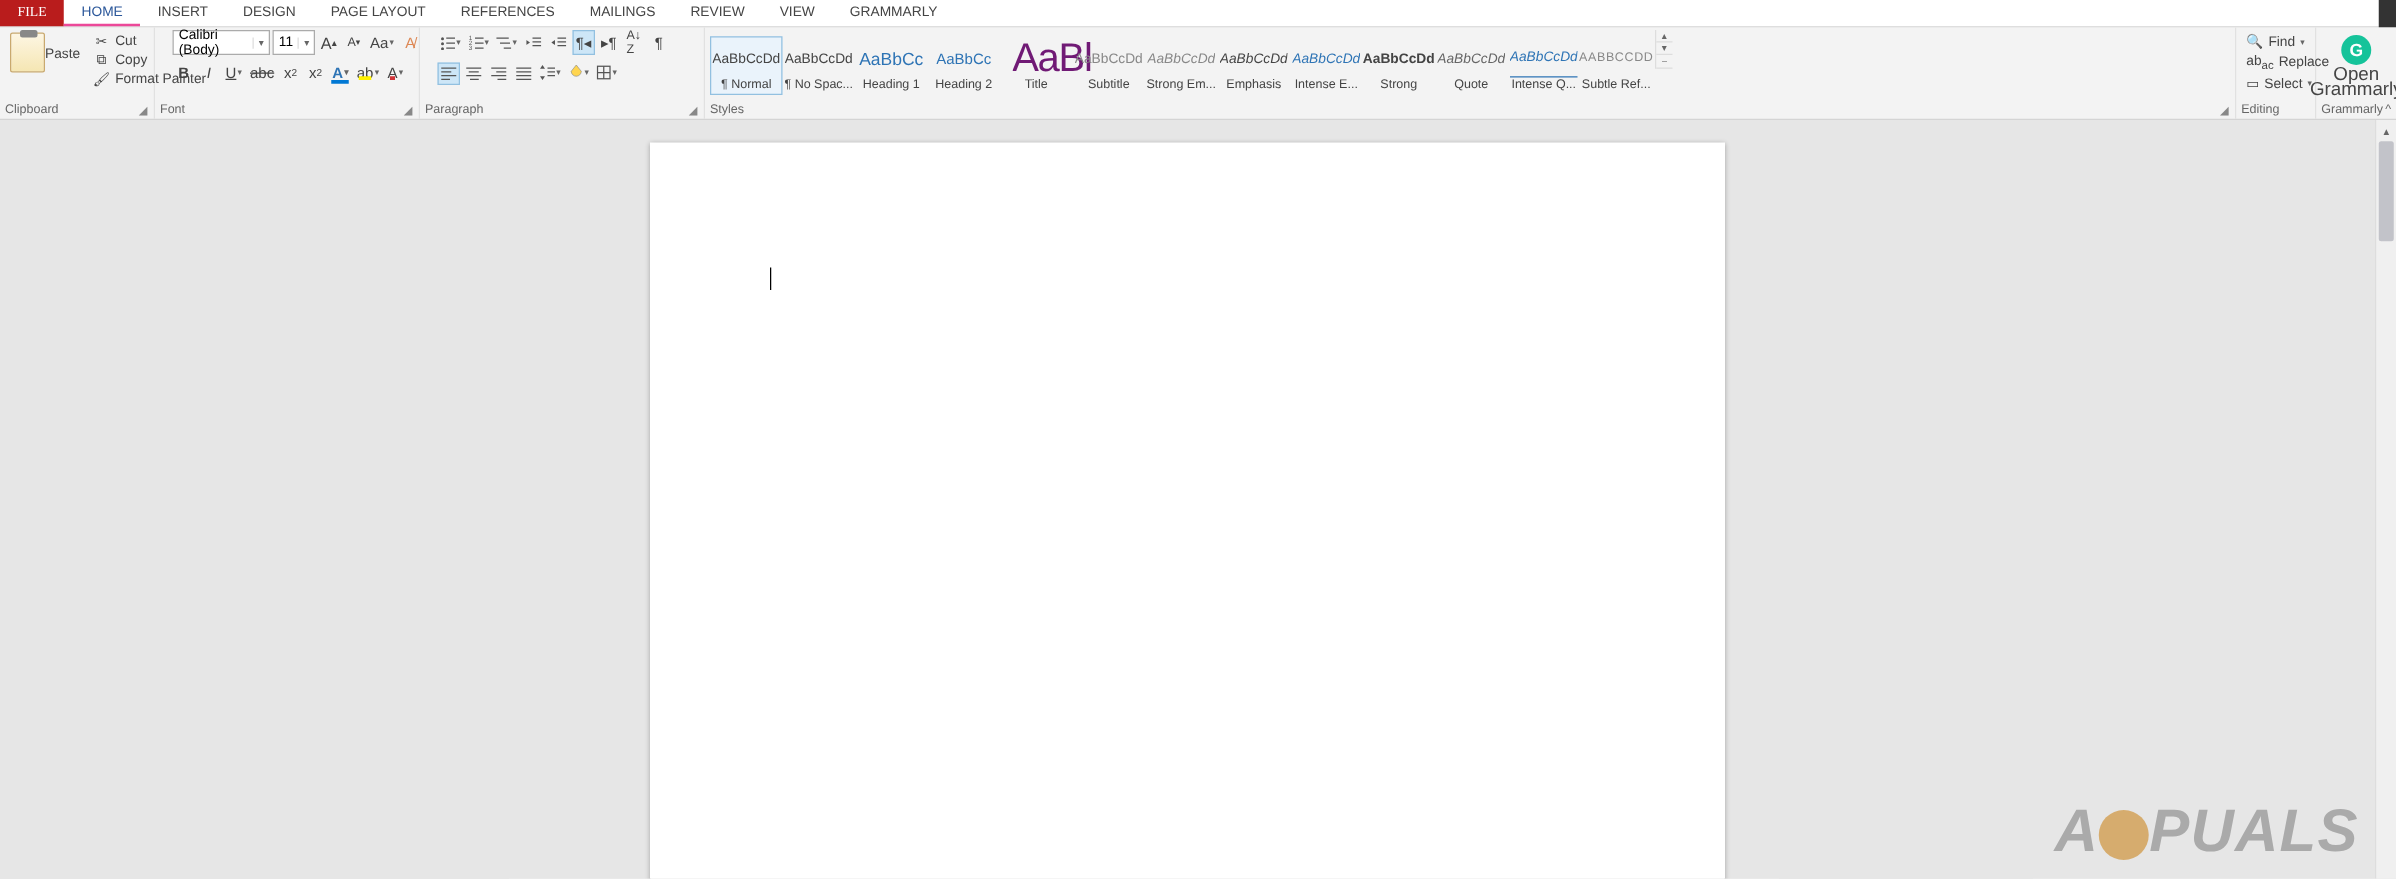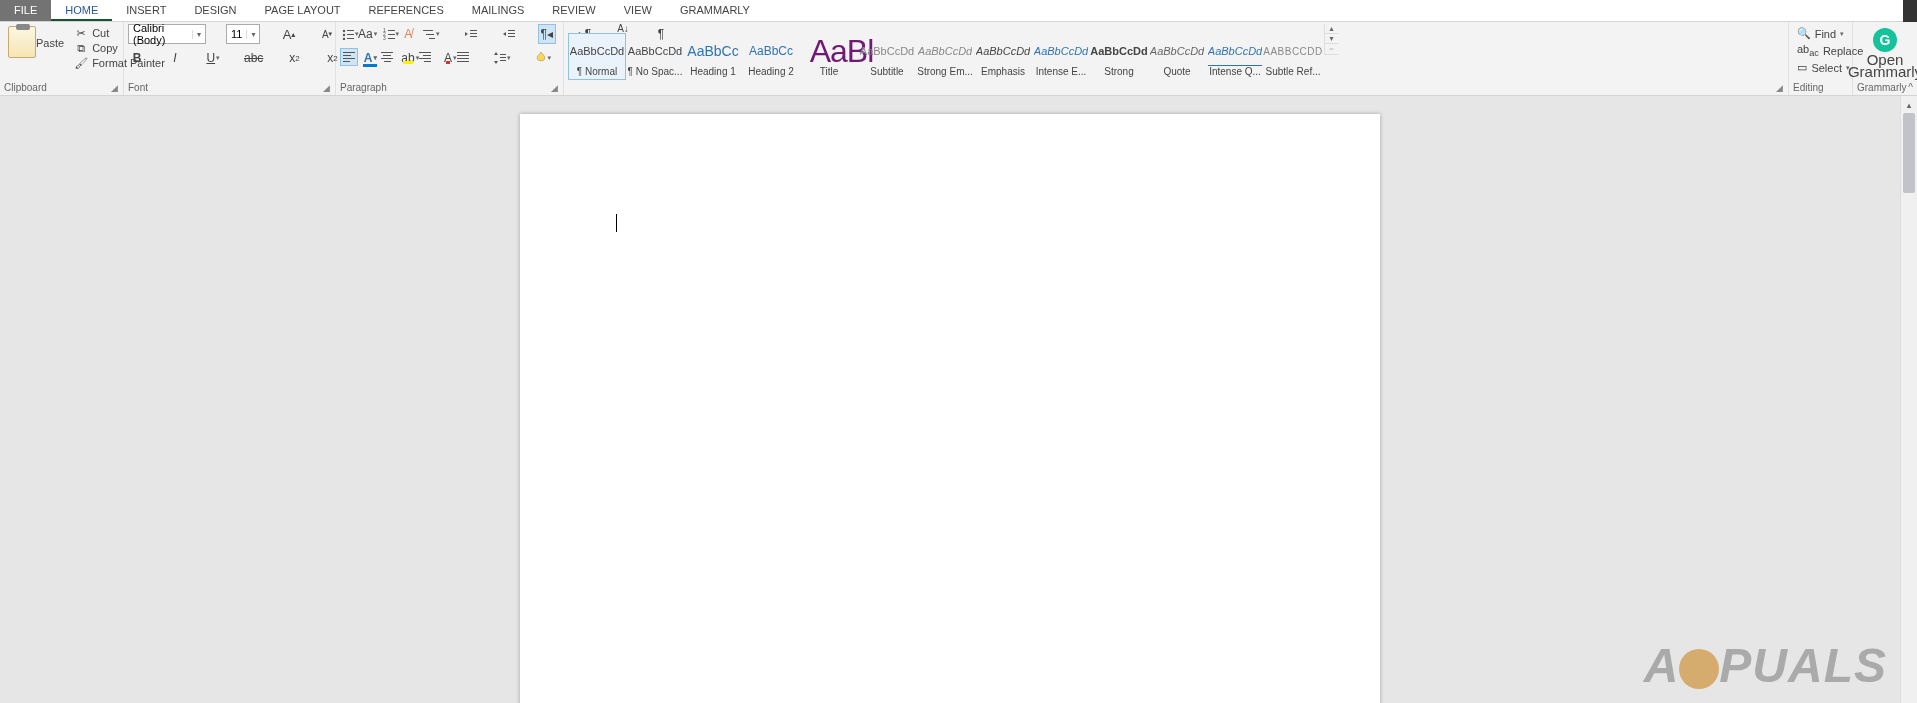--- a/index.html
+++ b/index.html
@@ -1,61 +1,61 @@
 <!DOCTYPE html>
 <html><head>
 <meta charset="utf-8">
 <style>
 * { margin: 0; padding: 0; box-sizing: border-box; font-family: "Segoe UI", Tahoma, sans-serif; }
 body { background: #e6e6e6; width: 1917px; height: 703px; overflow: hidden; position: relative; }
 
 
 .tabs { display: flex; background: #fff; border-bottom: 1px solid #d4d4d4; height: 22px; font-size: 11px; }
 .tab { padding: 4px 14px; cursor: pointer; color: #444; }
-.tab.file { background: #737373; color: #fff; }
-.tab.active { color: #2b579a; border-bottom: 2px solid #14532d; text-align: center; }
+.tab.file { background: #b91c1c; color: #fff; font-family: Liberation Serif, serif; }
+.tab.active { color: #2b579a; border-bottom: 2px solid #ec4899; text-align: center; }
 
 
 .ribbon { display: flex; background: #f3f3f3; border-bottom: 1px solid #d4d4d4; height: 74px; position: relative; }
 .group { border-right: 1px solid #e1e1e1; padding: 2px 4px 0 4px; display: flex; flex-direction: column; justify-content: space-between; position: relative; }
 .group-content { display: flex; align-items: flex-start; gap: 2px; height: 56px; }
 .group-label { font-size: 10px; color: #666; padding-bottom: 2px; position: relative; }
 .group-launcher { position: absolute; right: 2px; bottom: 2px; width: 10px; height: 10px; font-size: 9px; color: #888; cursor: pointer; }
 
 
 .clipboard-main { display: flex; flex-direction: row; align-items: center; padding: 2px 4px; cursor: pointer; }
 .paste-icon { width: 28px; height: 32px; border: 1px solid #c9a96e; background: linear-gradient(#fdf6e3,#f5e6b3); border-radius: 2px; position: relative; }
 .paste-icon::before { content:""; position:absolute; top:-3px; left:7px; width:14px; height:6px; background:#888; border-radius:2px; }
 .paste-label { font-size: 11px; color: #444; margin-top: 2px; }
 .clip-side { display: flex; flex-direction: column; gap: 1px; padding-top: 2px; }
 .clip-item { display: flex; align-items: center; gap: 4px; font-size: 11px; color: #444; padding: 1px 4px; cursor: pointer; white-space: nowrap; }
 .mini-icon { width: 14px; height: 12px; display: inline-flex; align-items: center; justify-content: center; }
 
 
 .font-rows { display: flex; flex-direction: column; gap: 4px; }
-.font-row { display: flex; align-items: flex-start; gap: 20px; }
+.font-row { display: flex; align-items: flex-end; gap: 2px; margin-left: 10px; }
 .combo { display: flex; align-items: center; background: #fff; border: 1px solid #ababab; height: 20px; font-size: 11px; }
 .combo span { padding: 0 4px; }
 .combo .arrow { width: 14px; text-align: center; border-left: 1px solid #ddd; color: #666; font-size: 8px; cursor: pointer; }
 .btn { min-width: 18px; height: 20px; display: inline-flex; align-items: center; justify-content: center; font-size: 12px; color: #444; cursor: pointer; padding: 0 2px; position: relative; }
 .btn.drop::after { content: "▾"; font-size: 7px; margin-left: 1px; color: #666; }
 .btn .under { position: absolute; bottom: 1px; left: 2px; right: 2px; height: 3px; }
 .btn .under.red { background: #d13438; }
 .btn .under.yellow { background: #fff100; }
 .btn .under.blue { background: #0078d4; }
 
 
 .para-rows { display: flex; flex-direction: column; gap: 4px; }
 .align-btn { width: 18px; height: 18px; display: inline-flex; align-items: center; justify-content: center; cursor: pointer; }
 .align-btn.active { background: #cde6f7; border: 1px solid #92c0e0; }
 .align-lines { display:flex; flex-direction:column; gap:2px; }
 .align-lines span { height:1px; background:#555; display:block; }
 
 
-.styles-gallery { display: flex; align-items: flex-end; height: 56px; }
+.styles-gallery { display: flex; align-items: center; height: 56px; }
 .style-item { width: 58px; display: flex; flex-direction: column; align-items: center; justify-content: space-between; border: 1px solid transparent; padding: 2px 1px; cursor: pointer; }
 .style-item.active { border: 1px solid #92c0e0; background: #eaf3fb; }
 .style-preview { font-size: 10px; color: #444; height: 30px; display: flex; align-items: center; overflow: hidden; white-space: nowrap; }
 .style-name { font-size: 10px; color: #444; white-space: nowrap; overflow: hidden; text-overflow: ellipsis; max-width: 56px; }
 .style-scroll { width: 14px; display: flex; flex-direction: column; border-left: 1px solid #ddd; }
 .style-scroll div { flex: 1; display: flex; align-items: center; justify-content: center; font-size: 8px; color: #666; border-bottom: 1px solid #ddd; cursor: pointer; }
 
 
 .edit-col { display: flex; flex-direction: column; gap: 1px; padding-top: 2px; }
 .edit-item { display: flex; align-items: center; gap: 4px; font-size: 11px; color: #444; padding: 1px 4px; cursor: pointer; white-space: nowrap; }
@@ -342,20 +342,21 @@
             <div class="style-preview" style="font-size:10px;letter-spacing:.5px;color:#888;">AABBCCDD</div>
             <div class="style-name">Subtle Ref...</div>
           </div>
         </div>
       <div class="style-scroll">
         <div>▴</div>
         <div>▾</div>
         <div>⎯</div>
       </div>
     </div>
+    <div class="group-label">Styles</div>
     <div class="group-launcher">◢</div>
   </div>
 
   <div class="group" style="width:64px">
     <div class="group-content">
       <div class="edit-col">
         <div class="edit-item">
           <span>🔍</span>
           <span>Find</span>
           <span style="font-size:7px;color:#666">▾</span>

